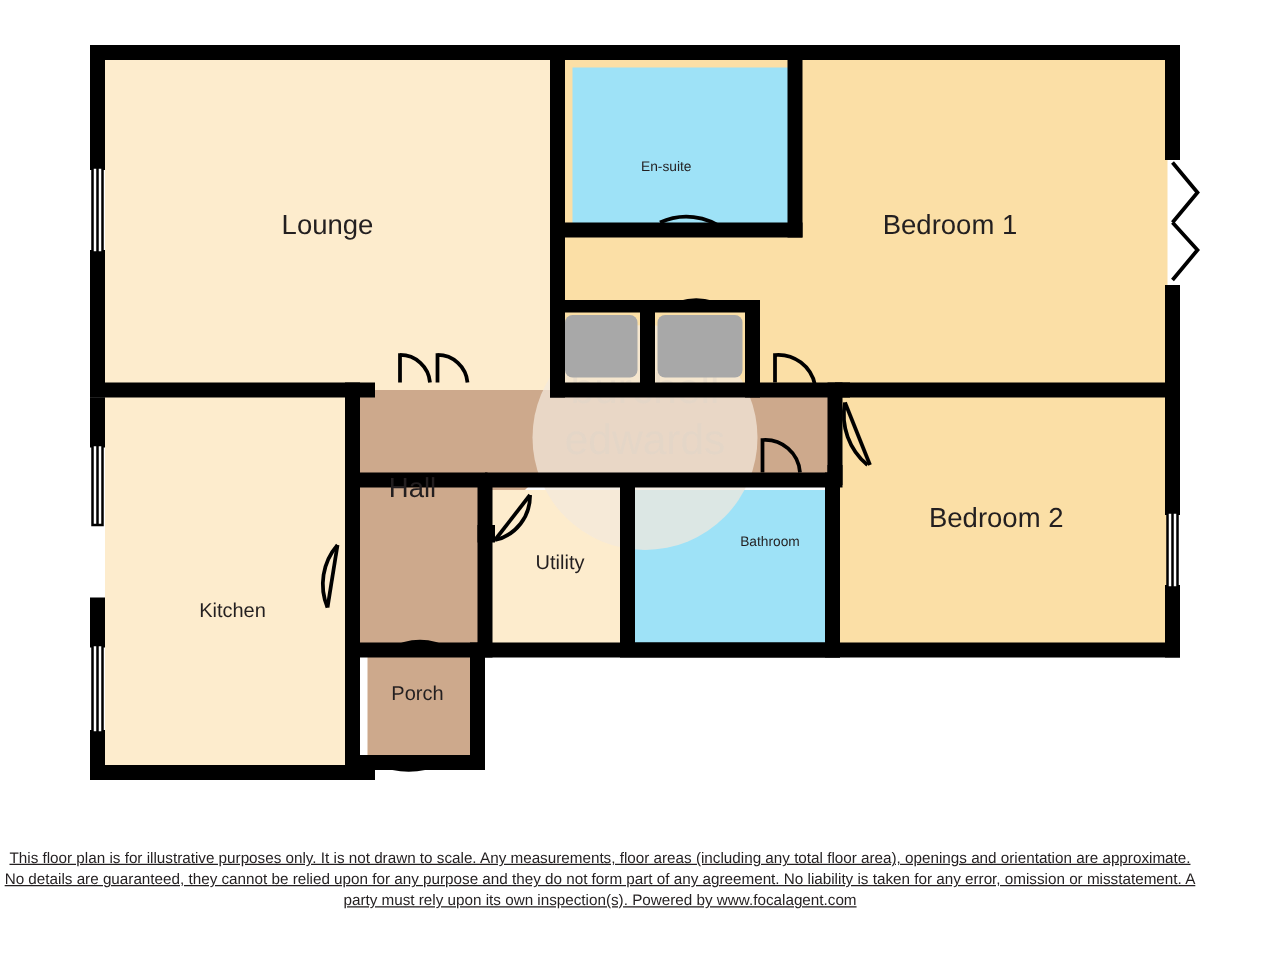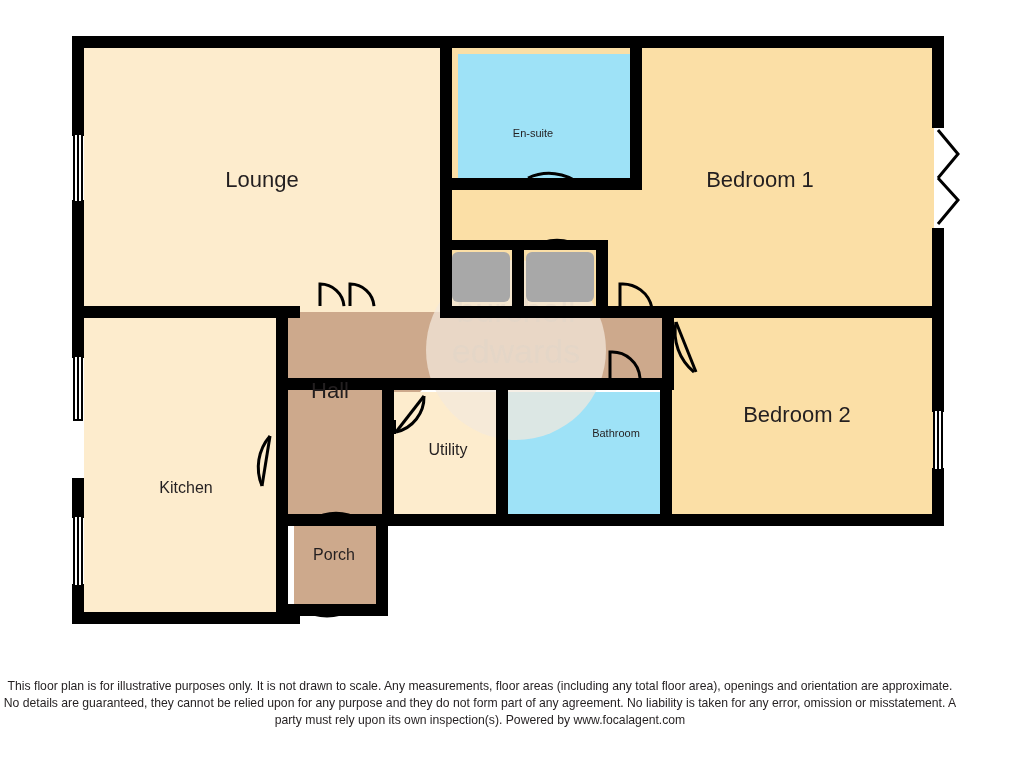--- a/index.html
+++ b/index.html
@@ -43,20 +43,21 @@
   #disclaimer {
     position: absolute;
     left: 0;
     top: 678px;
     width: 960px;
     text-align: center;
     font-size: 12.2px;
     line-height: 17px;
     color: #231f20;
     font-family: "Liberation Sans", sans-serif;
+    text-decoration: underline;
   }
 </style>
 </head>
 <body>
 
 <div id="plan-wrap">
   <svg id="floorplan" width="1024" height="660" viewBox="0 0 1024 660">
 
     <g>
 

